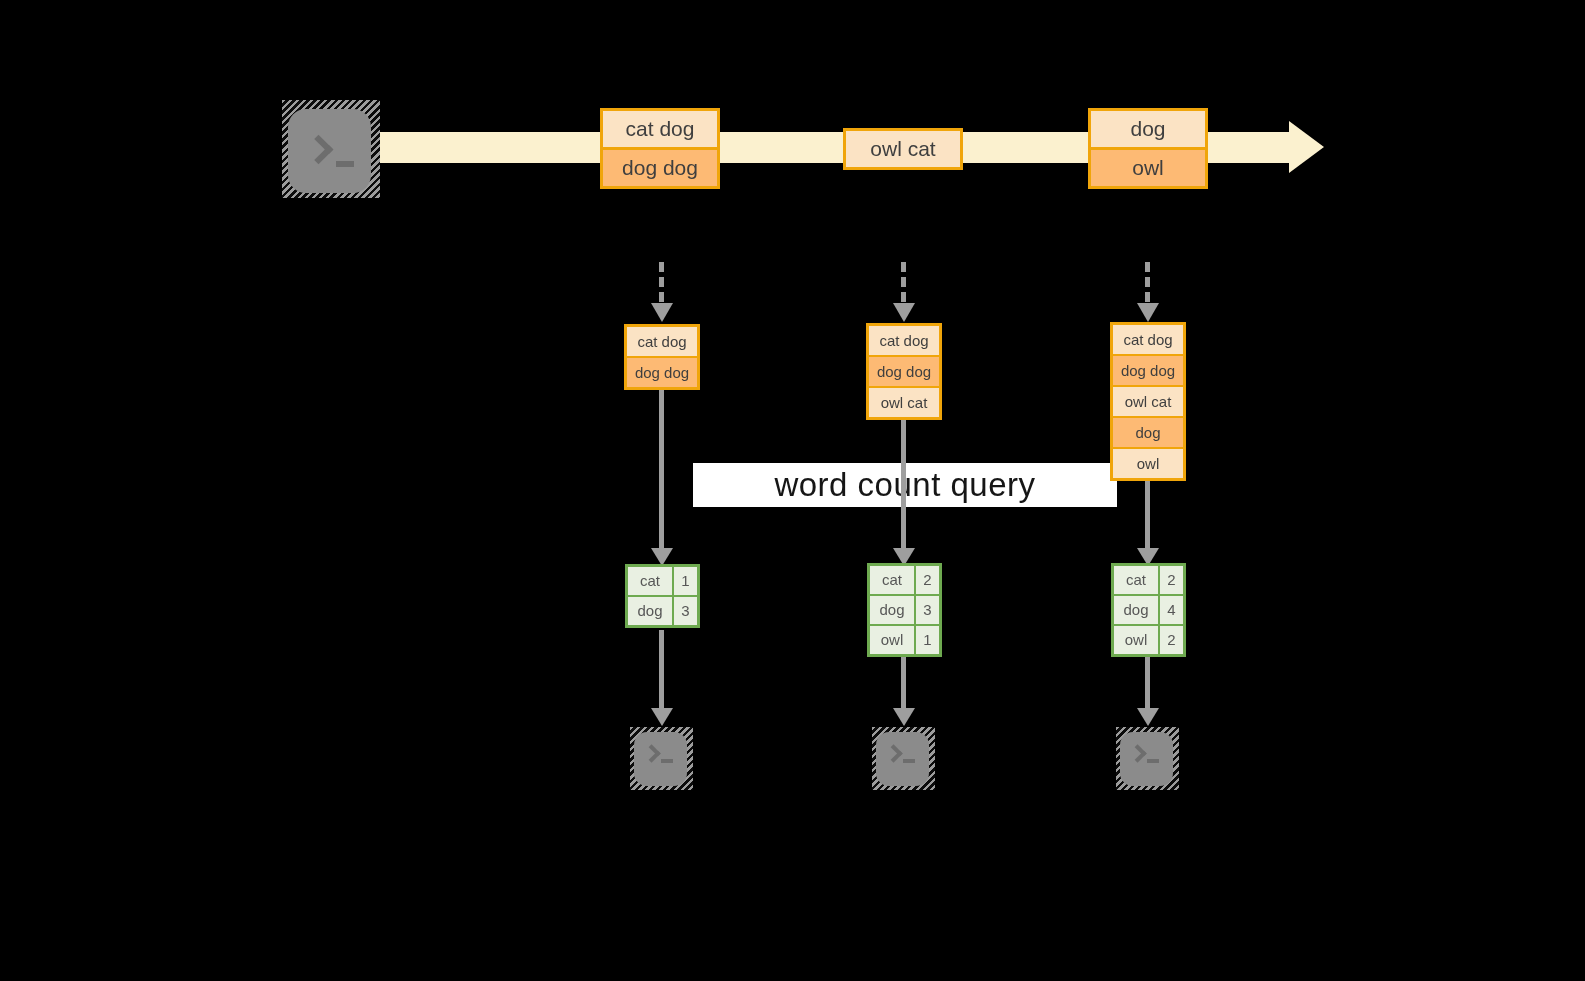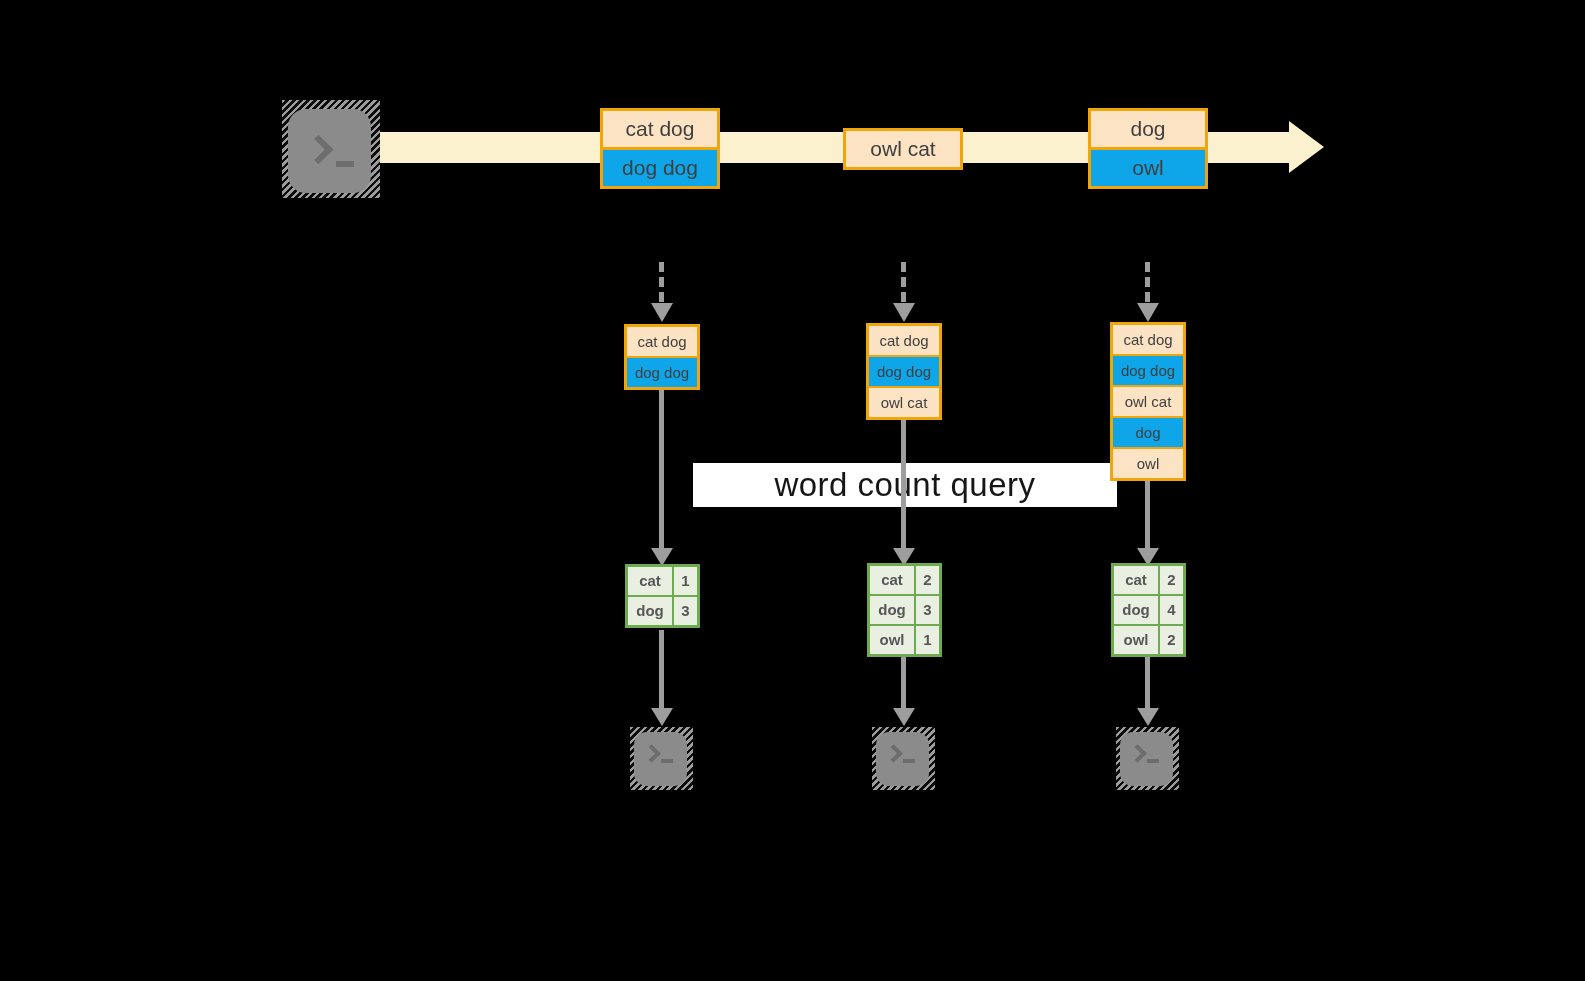--- a/index.html
+++ b/index.html
@@ -27,21 +27,21 @@
   .term-small .term-body{position:absolute;left:4px;top:5px;right:6px;bottom:4px;background:#8b8b8b;border-radius:13px;}
   .term-small .chev{position:absolute;left:11px;top:15px;width:9px;height:9px;
     border-top:4px solid #6d6d6d;border-right:4px solid #6d6d6d;transform:rotate(45deg);}
   .term-small .dash{position:absolute;left:27px;top:27px;width:12px;height:4px;background:#6d6d6d;}
 
   
   .ebox{border:3px solid #f0a50a;z-index:3;width:114px;}
   .erow{height:36px;line-height:36px;text-align:center;font-size:21px;color:#3f3f3f;}
   .erow + .erow{border-top:3px solid #f0a50a;}
   .peach{background:#fbe3c4;}
-  .cream{background:#0ea5e9;}
+  .cream{background:#fdba74;}
 
   
   .dash-line{width:0;height:40px;border-left:5px dashed #9e9e9e;top:262px;z-index:2;}
   .dash-head{width:0;height:0;top:303px;z-index:2;
     border-left:11px solid transparent;border-right:11px solid transparent;
     border-top:19px solid #9e9e9e;}
 
   
   .sbox{border:3px solid #f0a50a;width:70px;z-index:3;}
   .srow{height:29px;line-height:29px;text-align:center;font-size:15px;color:#3f3f3f;}
@@ -52,21 +52,21 @@
     display:flex;align-items:center;justify-content:center;}
   .banner span{font-size:33px;color:#161616;letter-spacing:0.5px;}
 
   
   .s-line{width:5px;background:#9e9e9e;z-index:2;}
   .s-head{width:0;height:0;z-index:2;
     border-left:11px solid transparent;border-right:11px solid transparent;
     border-top:18px solid #9e9e9e;}
 
   
-  .gtable{background:#6eaa50;padding:3px;display:grid;grid-template-columns:44px 23px;gap:2px;z-index:3;font-weight:bold;}
+  .gtable{background:#6eaa50;padding:3px;display:grid;grid-template-columns:44px 23px;gap:2px;z-index:3;}
   .gcell{background:#e9f0e2;height:28px;line-height:28px;font-size:15px;color:#575757;text-align:center;}
 </style>
 </head>
 <body>
 
 <div class="abs band"></div>
 <div class="abs band-head"></div>
 
 <div class="abs hatch term-big">
   <div class="term-body">

